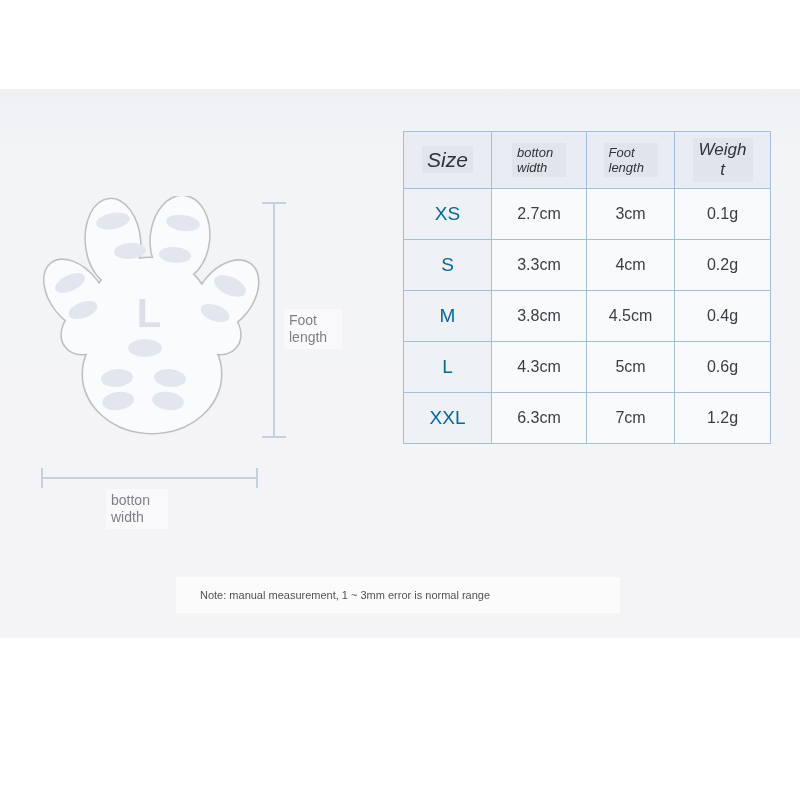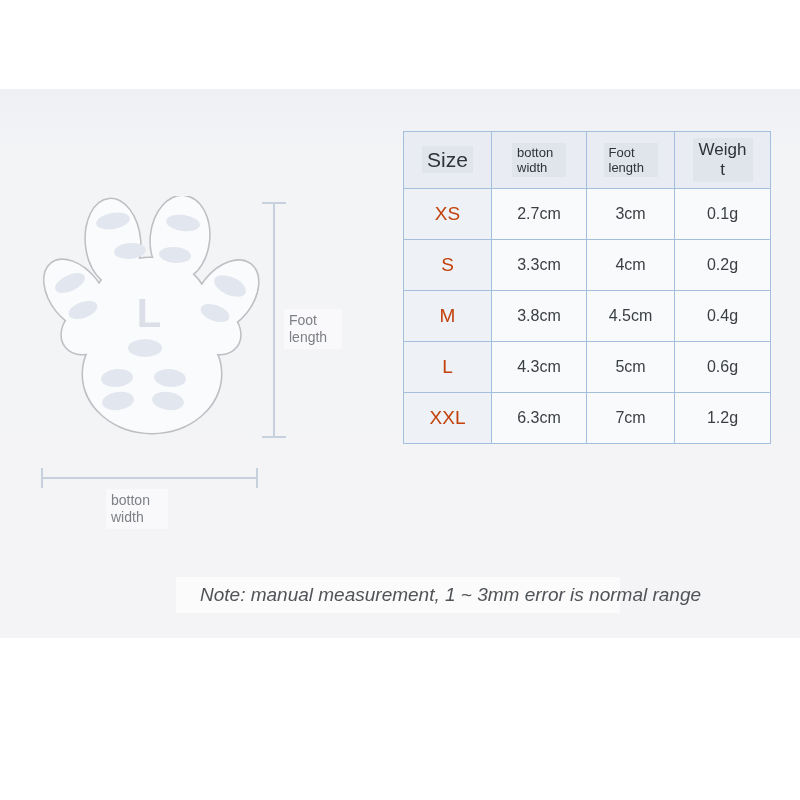--- a/index.html
+++ b/index.html
@@ -17,35 +17,35 @@
   .hcap{position:absolute;top:379px;width:2px;height:20px;background:#c7d1de;}
   .hcap.left{left:41px;} .hcap.right{left:256px;}
   .measure-label{position:absolute;background:rgba(251,251,252,0.75);color:#7d8086;
         font-size:14px;line-height:1.22;padding:3px 5px;}
   .measure-label.foot{left:284px;top:220px;width:48px;}
   .measure-label.width{left:106px;top:400px;width:52px;}
   
   .size-table{position:absolute;left:403px;top:42px;border-collapse:collapse;table-layout:fixed;}
   .size-table th,.size-table td{border:1.5px solid #a4bedd;text-align:center;
         vertical-align:middle;padding:0;}
-  .size-table th{background:#e9edf3;height:56px;font-weight:400;color:#2f3237;}
+  .size-table th{background:#e9edf3;height:56px;font-weight:400;color:#2f3237;font-style:italic;}
   .size-table th .hl{background:rgba(208,212,220,0.35);padding:2px 5px;}
   th.h-size{font-size:21px;}
   th.h-small{font-size:13px;}
   th.h-small .hl{display:inline-block;width:44px;text-align:left;line-height:1.18;}
   th.h-weight{font-size:17px;}
   th.h-weight .hl{display:inline-block;width:50px;text-align:center;line-height:1.2;
         word-break:break-all;}
   .size-table td{height:50px;}
-  td.size-col{background:#eef1f5;font-size:19px;color:#c2410c;}
+  td.size-col{background:#eef1f5;font-size:19px;color:#0369a1;}
   td.val{background:#f8fafc;font-size:16px;color:#3b3e43;}
   
   .note{position:absolute;left:176px;top:488px;width:444px;height:36px;line-height:36px;
-        background:rgba(252,252,253,0.8);color:#505357;font-size:19px;padding-left:24px;
-        box-sizing:border-box;white-space:nowrap;font-style:italic;}
+        background:rgba(252,252,253,0.8);color:#505357;font-size:11px;padding-left:24px;
+        box-sizing:border-box;white-space:nowrap;}
 </style>
 </head>
 <body>
 
 <div class="page">
   <div class="band">
 
     <svg class="paw" viewBox="0 0 224 242">
       <defs>
         <g id="pawshape">

